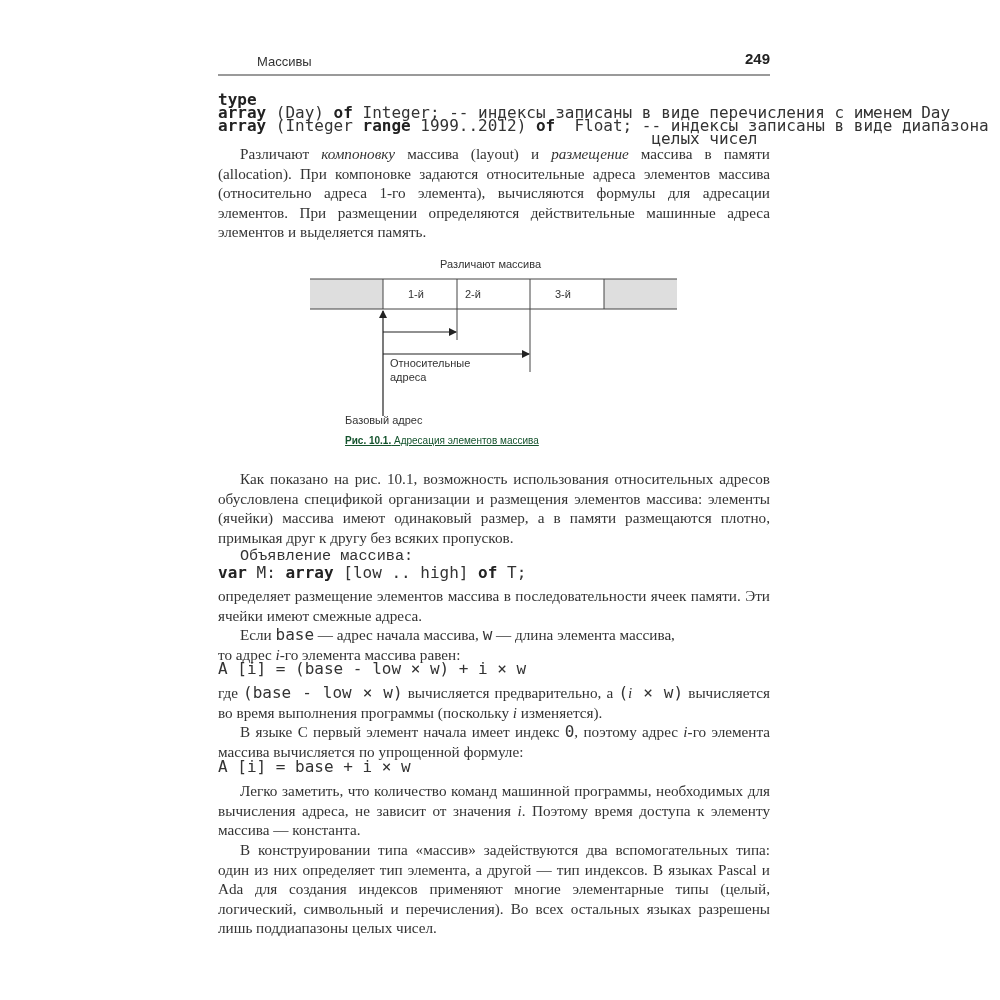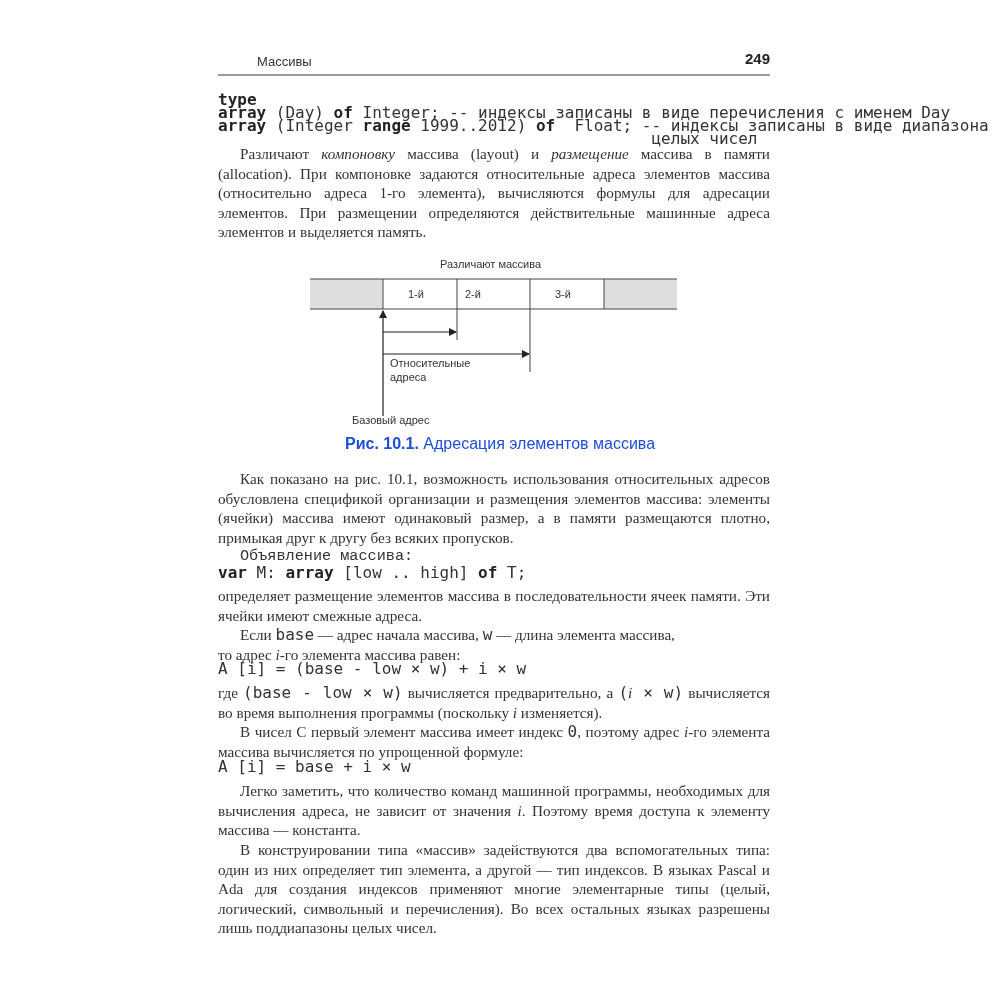--- a/index.html
+++ b/index.html
@@ -8,21 +8,21 @@
   .header { position: absolute; left: 0; top: 50px; width: 552px; height: 24px; border-bottom: 2px solid #9a9a9a; }
   .header .title { position: absolute; left: 0; top: 4px; font-family: "Liberation Sans", sans-serif; font-size: 13px; color: #333; margin-left: 39px; }
   .header .pageno { position: absolute; right: 0; top: 0; font-family: "Liberation Sans", sans-serif; font-size: 15px; font-weight: bold; color: #222; }
   .code { font-family: "DejaVu Sans Mono", "Liberation Mono", monospace; font-size: 16px; line-height: 13px; color: #333; white-space: pre; }
   .code b { font-weight: bold; color: #222; }
   .para { font-family: "Liberation Serif", "DejaVu Serif", serif; font-size: 15.2px; line-height: 19.5px; color: #333; text-align: justify; }
   .ind { text-indent: 22px; }
   .mono { font-family: "DejaVu Sans Mono", "Liberation Mono", monospace; font-size: 16px; }
   .abs { position: absolute; left: 0; width: 552px; }
   .fig-label { font-family: "Liberation Sans", sans-serif; font-size: 11px; color: #333; position: absolute; }
-  .caption { font-family: "Liberation Sans", sans-serif; font-size: 16px; color: #1d4ed8; position: absolute; white-space: nowrap; }
+  .caption { font-family: "Liberation Sans", sans-serif; font-size: 10px; color: #14532d; position: absolute; white-space: nowrap; text-decoration: underline; }
   .caption b { font-weight: bold; }
 </style>
 </head>
 <body>
 
 <div class="page">
 
   <div class="header">
     <span class="title">Массивы</span>
     <span class="pageno">249</span>
@@ -52,37 +52,37 @@
     <line x1="386" y1="279" x2="386" y2="309" stroke="#444"></line>
     <line x1="165" y1="416" x2="165" y2="311" stroke="#222" stroke-width="1.2" marker-end="url(#ah)"></line>
     <line x1="165" y1="332" x2="238" y2="332" stroke="#222" stroke-width="1.2" marker-end="url(#ah)"></line>
     <line x1="165" y1="354" x2="311" y2="354" stroke="#222" stroke-width="1.2" marker-end="url(#ah)"></line>
   </svg>
   <div class="fig-label" style="left:190px; top:288px;">1-й</div>
   <div class="fig-label" style="left:247px; top:288px;">2-й</div>
   <div class="fig-label" style="left:337px; top:288px;">3-й</div>
   <div class="fig-label" style="left:172px; top:357px;">Относительные</div>
   <div class="fig-label" style="left:172px; top:371px;">адреса</div>
-  <div class="fig-label" style="left:134px; top:414px;">Базовый адрес</div>
+  <div class="fig-label" style="left:127px; top:414px;">Базовый адрес</div>
   <div class="caption" style="left:127px; top:435px;"><b>Рис. 10.1.</b><span> Адресация элементов массива</span></div>
 
   <p class="abs para ind" style="top:469px; margin:0;">Как показано на рис. 10.1, возможность использования относительных адресов обусловлена спецификой организации и размещения элементов массива: элементы (ячейки) массива имеют одинаковый размер, а в памяти размещаются плотно, примыкая друг к другу без всяких пропусков.</p>
   <p class="abs para ind" style="top:547px; margin:0;font-family:Liberation Mono, monospace;">Объявление массива:</p>
 
   <div class="abs code" style="top:566px;"><b>var</b><span> M: </span><b>array</b><span> [low .. high] </span><b>of</b><span> T;</span></div>
 
   <p class="abs para" style="top:586px; margin:0;">определяет размещение элементов массива в последовательности ячеек памяти. Эти ячейки имеют смежные адреса.</p>
 
   <p class="abs para" style="top:625px; margin:0; text-align:left;"><span style="padding-left:22px;">Если </span><span class="mono">base</span><span> — адрес начала массива, </span><span class="mono">w</span><span> — длина элемента массива,</span><br><span>то адрес </span><i>i</i><span>-го элемента массива равен:</span></p>
 
   <div class="abs code" style="top:662px;">A [i] = (base - low × w) + i × w</div>
 
   <p class="abs para" style="top:683px; margin:0;"><span>где </span><span class="mono">(base - low × w)</span><span> вычисляется предварительно, а </span><span class="mono">(</span><i>i</i><span class="mono"> × w)</span><span> вычисляется во время выполнения программы (поскольку </span><i>i</i><span> изменяется).</span></p>
 
-  <p class="abs para ind" style="top:722px; margin:0;"><span>В чисел С первый элемент массива имеет индекс </span><span class="mono">0</span><span>, поэтому адрес </span><i>i</i><span>-го элемента массива вычисляется по упрощенной формуле:</span></p>
+  <p class="abs para ind" style="top:722px; margin:0;"><span>В языке С первый элемент начала имеет индекс </span><span class="mono">0</span><span>, поэтому адрес </span><i>i</i><span>-го элемента массива вычисляется по упрощенной формуле:</span></p>
 
   <div class="abs code" style="top:760px;">A [i] = base + i × w</div>
 
   <p class="abs para ind" style="top:781px; margin:0;"><span>Легко заметить, что количество команд машинной программы, необходимых для вычисления адреса, не зависит от значения </span><i>i</i><span>. Поэтому время доступа к элементу массива — константа.</span></p>
 
   <p class="abs para ind" style="top:840px; margin:0;">В конструировании типа «массив» задействуются два вспомогательных типа: один из них определяет тип элемента, а другой — тип индексов. В языках Pascal и Ada для создания индексов применяют многие элементарные типы (целый, логический, символьный и перечисления). Во всех остальных языках разрешены лишь поддиапазоны целых чисел.</p>
 
 </div>
 
 </body></html>

